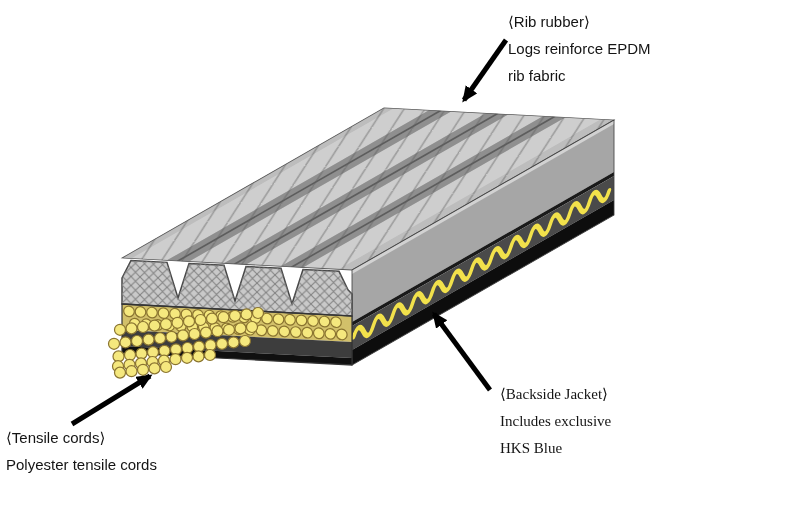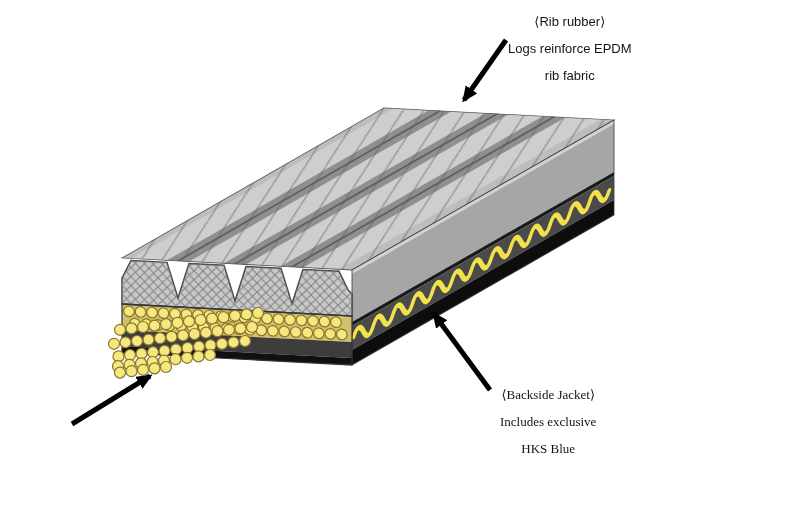--- a/index.html
+++ b/index.html
@@ -1,19 +1,19 @@
 <!DOCTYPE html>
 <html><head>
 <meta charset="utf-8">
 <style>
   html,body{margin:0;padding:0;background:#ffffff;}
   .stage{position:relative;width:800px;height:513px;background:#ffffff;overflow:hidden;
          font-family:"Liberation Sans", sans-serif;color:#141414;}
   .belt-svg{position:absolute;left:0;top:0;}
-  .label{position:absolute;font-size:13px;line-height:27px;white-space:nowrap;text-align:center;}
+  .label{position:absolute;font-size:15px;line-height:27px;white-space:nowrap;}
   .label div{height:27px;}
 </style>
 </head>
 <body>
 
 <div class="stage">
 
   <svg class="belt-svg" width="800" height="513" viewBox="0 0 800 513">
     <defs>
       <pattern id="topHatch" patternUnits="userSpaceOnUse" width="20" height="40">
@@ -172,20 +172,24 @@
       <line x1="490" y1="390" x2="434" y2="314" marker-end="url(#arrowhead)"></line>
     </g>
   </svg>
 
   <div class="label" style="left:508px;top:8px;">
     <div>⟨Rib rubber⟩</div>
     <div>Logs reinforce EPDM</div>
     <div>rib fabric</div>
   </div>
 
+  <div class="label" style="left:6px;top:424px;">
+    <div>⟨Tensile cords⟩</div>
+    <div>Polyester tensile cords</div>
+  </div>
 
   <div class="label" style="left:500px;top:381px;font-family:Liberation Serif, serif;">
     <div>⟨Backside Jacket⟩</div>
     <div>Includes exclusive</div>
     <div>HKS Blue</div>
   </div>
 
 </div>
 
 </body></html>

